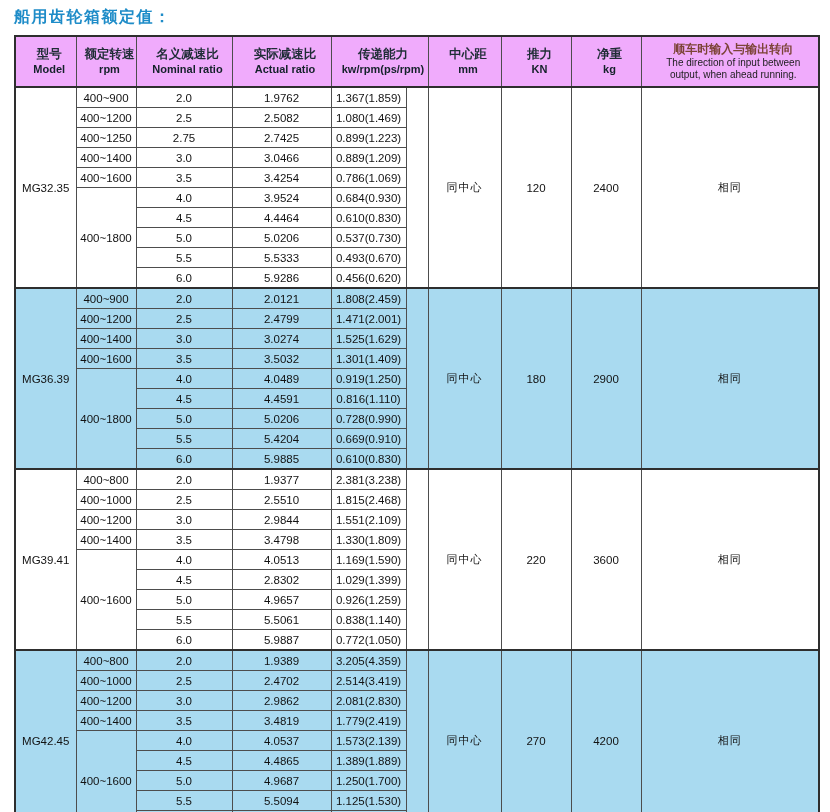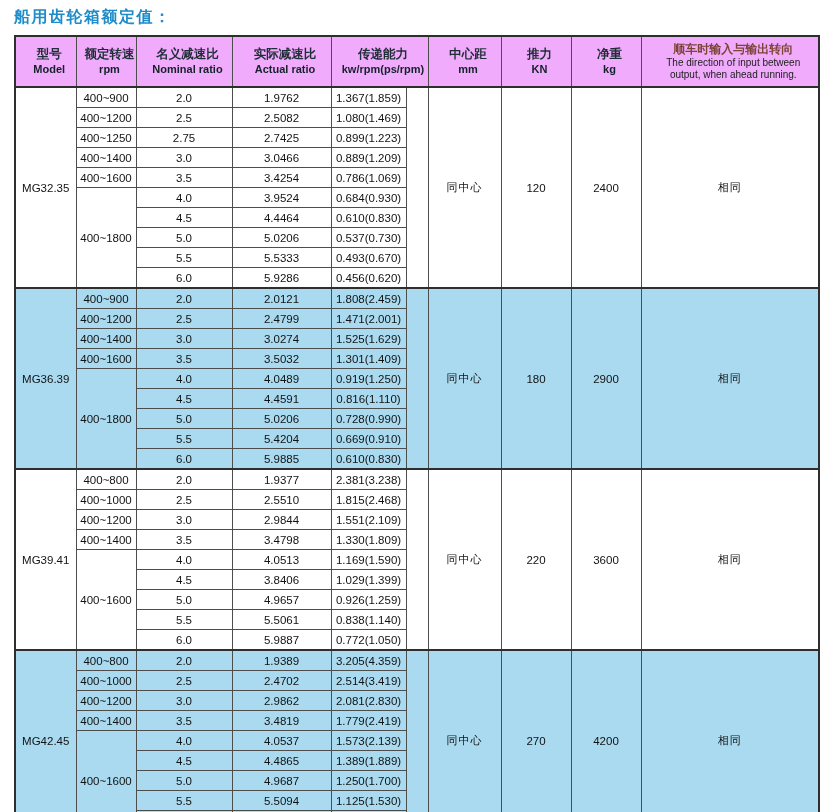--- a/index.html
+++ b/index.html
@@ -244,21 +244,21 @@
         <td class="num">1.330(1.809)</td>
       </tr>
       <tr>
         <td class="rpm" rowspan="5">400~1600</td>
         <td class="num">4.0</td>
         <td class="num">4.0513</td>
         <td class="num">1.169(1.590)</td>
       </tr>
       <tr>
         <td class="num">4.5</td>
-        <td class="num">3.8406</td>
+        <td class="num">2.8302</td>
         <td class="num">1.029(1.399)</td>
       </tr>
       <tr>
         <td class="num">5.0</td>
         <td class="num">4.9657</td>
         <td class="num">0.926(1.259)</td>
       </tr>
       <tr>
         <td class="num">5.5</td>
         <td class="num">5.5061</td>

